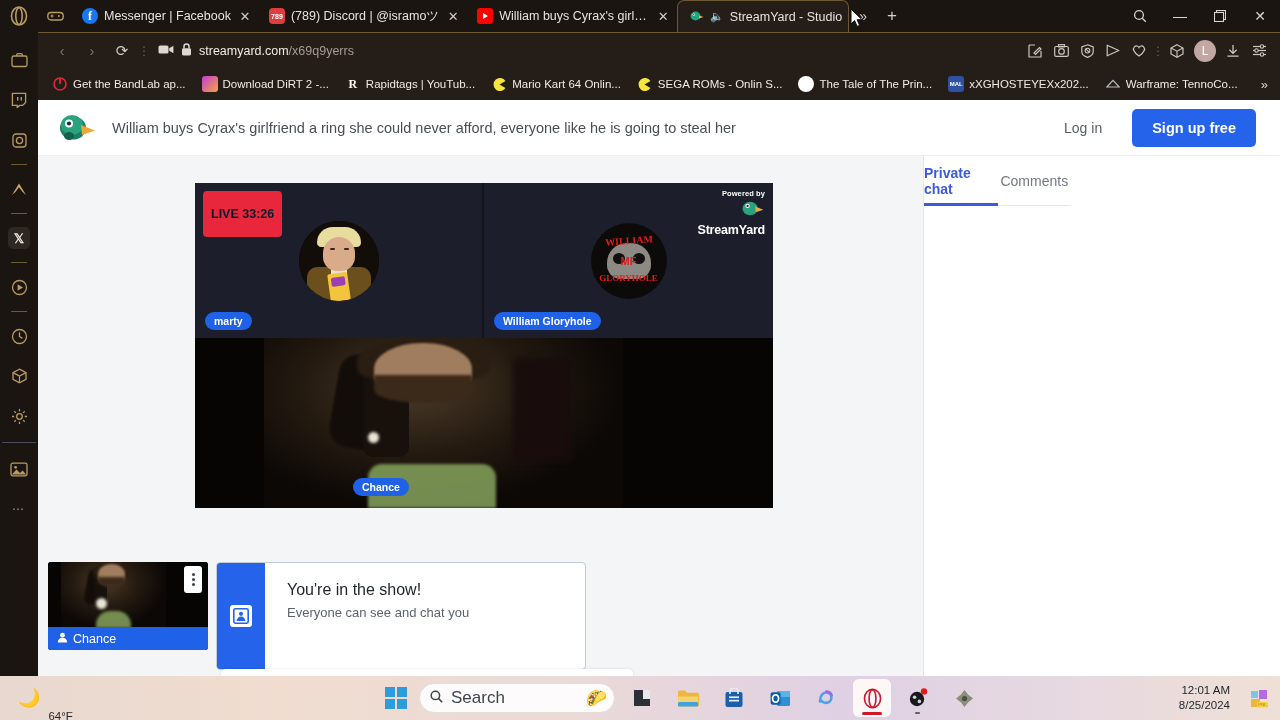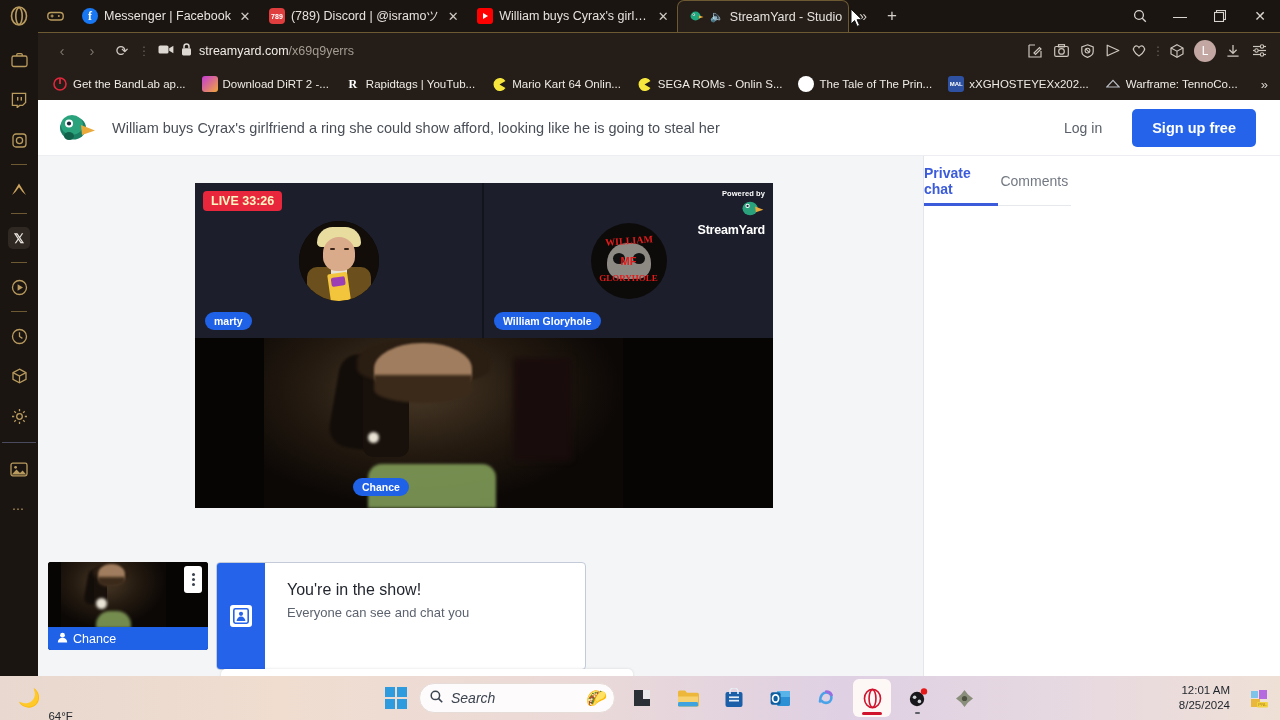--- a/index.html
+++ b/index.html
@@ -143,22 +143,22 @@
   }
   .tile-top { width: 50%; height: 155px; border-right: 2px solid #12141c; }
   .tile-bottom { width: 100%; height: 170px; background: #0b0906; }
   .name-chip {
     position: absolute; left: 10px; bottom: 8px;
     background: #1f62e8; color: #fff; font-size: 10.5px; font-weight: bold;
     padding: 3px 9px; border-radius: 11px;
   }
   .live-badge {
     position: absolute; left: 8px; top: 8px;
-    background: #e8263c; color: #fef9c3; font-size: 12.5px; font-weight: bold;
-    padding: 3px 8px; border-radius: 4px;
+    background: #e8263c; color: #0f172a; font-size: 12.5px; font-weight: bold;
+    padding: 16px 8px; border-radius: 4px;
   }
   .powered {
     position: absolute; right: 8px; top: 6px; text-align: right; color: #fff;
   }
   .powered .pb { font-size: 7.5px; font-weight: bold; letter-spacing: .1px; }
   .powered .pn { font-size: 12.5px; font-weight: bold; letter-spacing: -.2px;}
   .powered .pn b { color: #fff; }
   .avatar-circle {
     width: 80px; height: 80px; border-radius: 50%; overflow: hidden; position: relative;
     background: #0a0705;
@@ -272,21 +272,21 @@
   .tb-weather .t2 { font-size: 10px; color: #24282e; text-align: center;}
   .tb-center { flex: 1; display:flex; align-items:center; justify-content:center; gap: 8px;}
   .win-logo { display: grid; grid-template-columns: 10px 10px; grid-template-rows: 10px 10px; gap: 2px; margin-right: 4px;}
   .win-logo i { background: #2d9bdd; display:block; }
   .tb-search {
     width: 196px; height: 30px; background: #fdfbfb; border-radius: 16px;
     display:flex; align-items:center; gap: 8px; padding: 0 10px; position: relative;
     border: 1px solid #e6dcd8;
   }
   .tb-search .s-ic { color: #3c4450; font-size: 13px; }
-  .tb-search .s-tx { color: #3c4450; font-size: 14px; font-style: italic; }
+  .tb-search .s-tx { color: #3c4450; font-size: 17px; }
   .tb-search .taco { position:absolute; right: 6px; top: 4px; font-size: 17px;}
   .tbapp { width: 38px; height: 38px; display:flex; align-items:center; justify-content:center; position: relative;}
   .tb-clock { width: 170px; text-align: right; padding-right: 8px; line-height: 1.3; }
   .tb-clock div { font-size: 11.5px; color: #1f242b; }
   .tb-tray { width: 42px; display:flex; align-items:center; justify-content:center;}
 
   .cursor { position: absolute; left: 850px; top: 8px; width: 14px; height: 20px; }
 </style>
 </head>
 <body>
@@ -570,21 +570,21 @@
         <div class="sy-duck">
           <svg width="40" height="34" viewBox="0 0 40 34">
               <ellipse cx="17" cy="17" rx="13" ry="11.5" fill="#1b7f63"></ellipse>
               <ellipse cx="16" cy="14" rx="11" ry="10" fill="#2aa37d"></ellipse>
               <path d="M25 14 L39 19.5 L26 24 Z" fill="#e9a93b"></path>
               <circle cx="13" cy="12.5" r="4" fill="#fff"></circle>
               <circle cx="13" cy="12.5" r="2.1" fill="#1a2a3a"></circle>
               <ellipse cx="13" cy="25" rx="5" ry="4" fill="#12614b"></ellipse>
             </svg>
         </div>
-        <div class="sy-title">William buys Cyrax's girlfriend a ring she could show afford, looking like he is going to steal her</div>
+        <div class="sy-title">William buys Cyrax's girlfriend a ring she could never afford, everyone like he is going to steal her</div>
         <div class="sy-login">Log in</div>
         <button class="sy-signup">Sign up free</button>
       </div>
 
       <div class="sy-body">
 
         <div class="stage-col">
 
           <div class="stage">
             <div class="stage-row">

